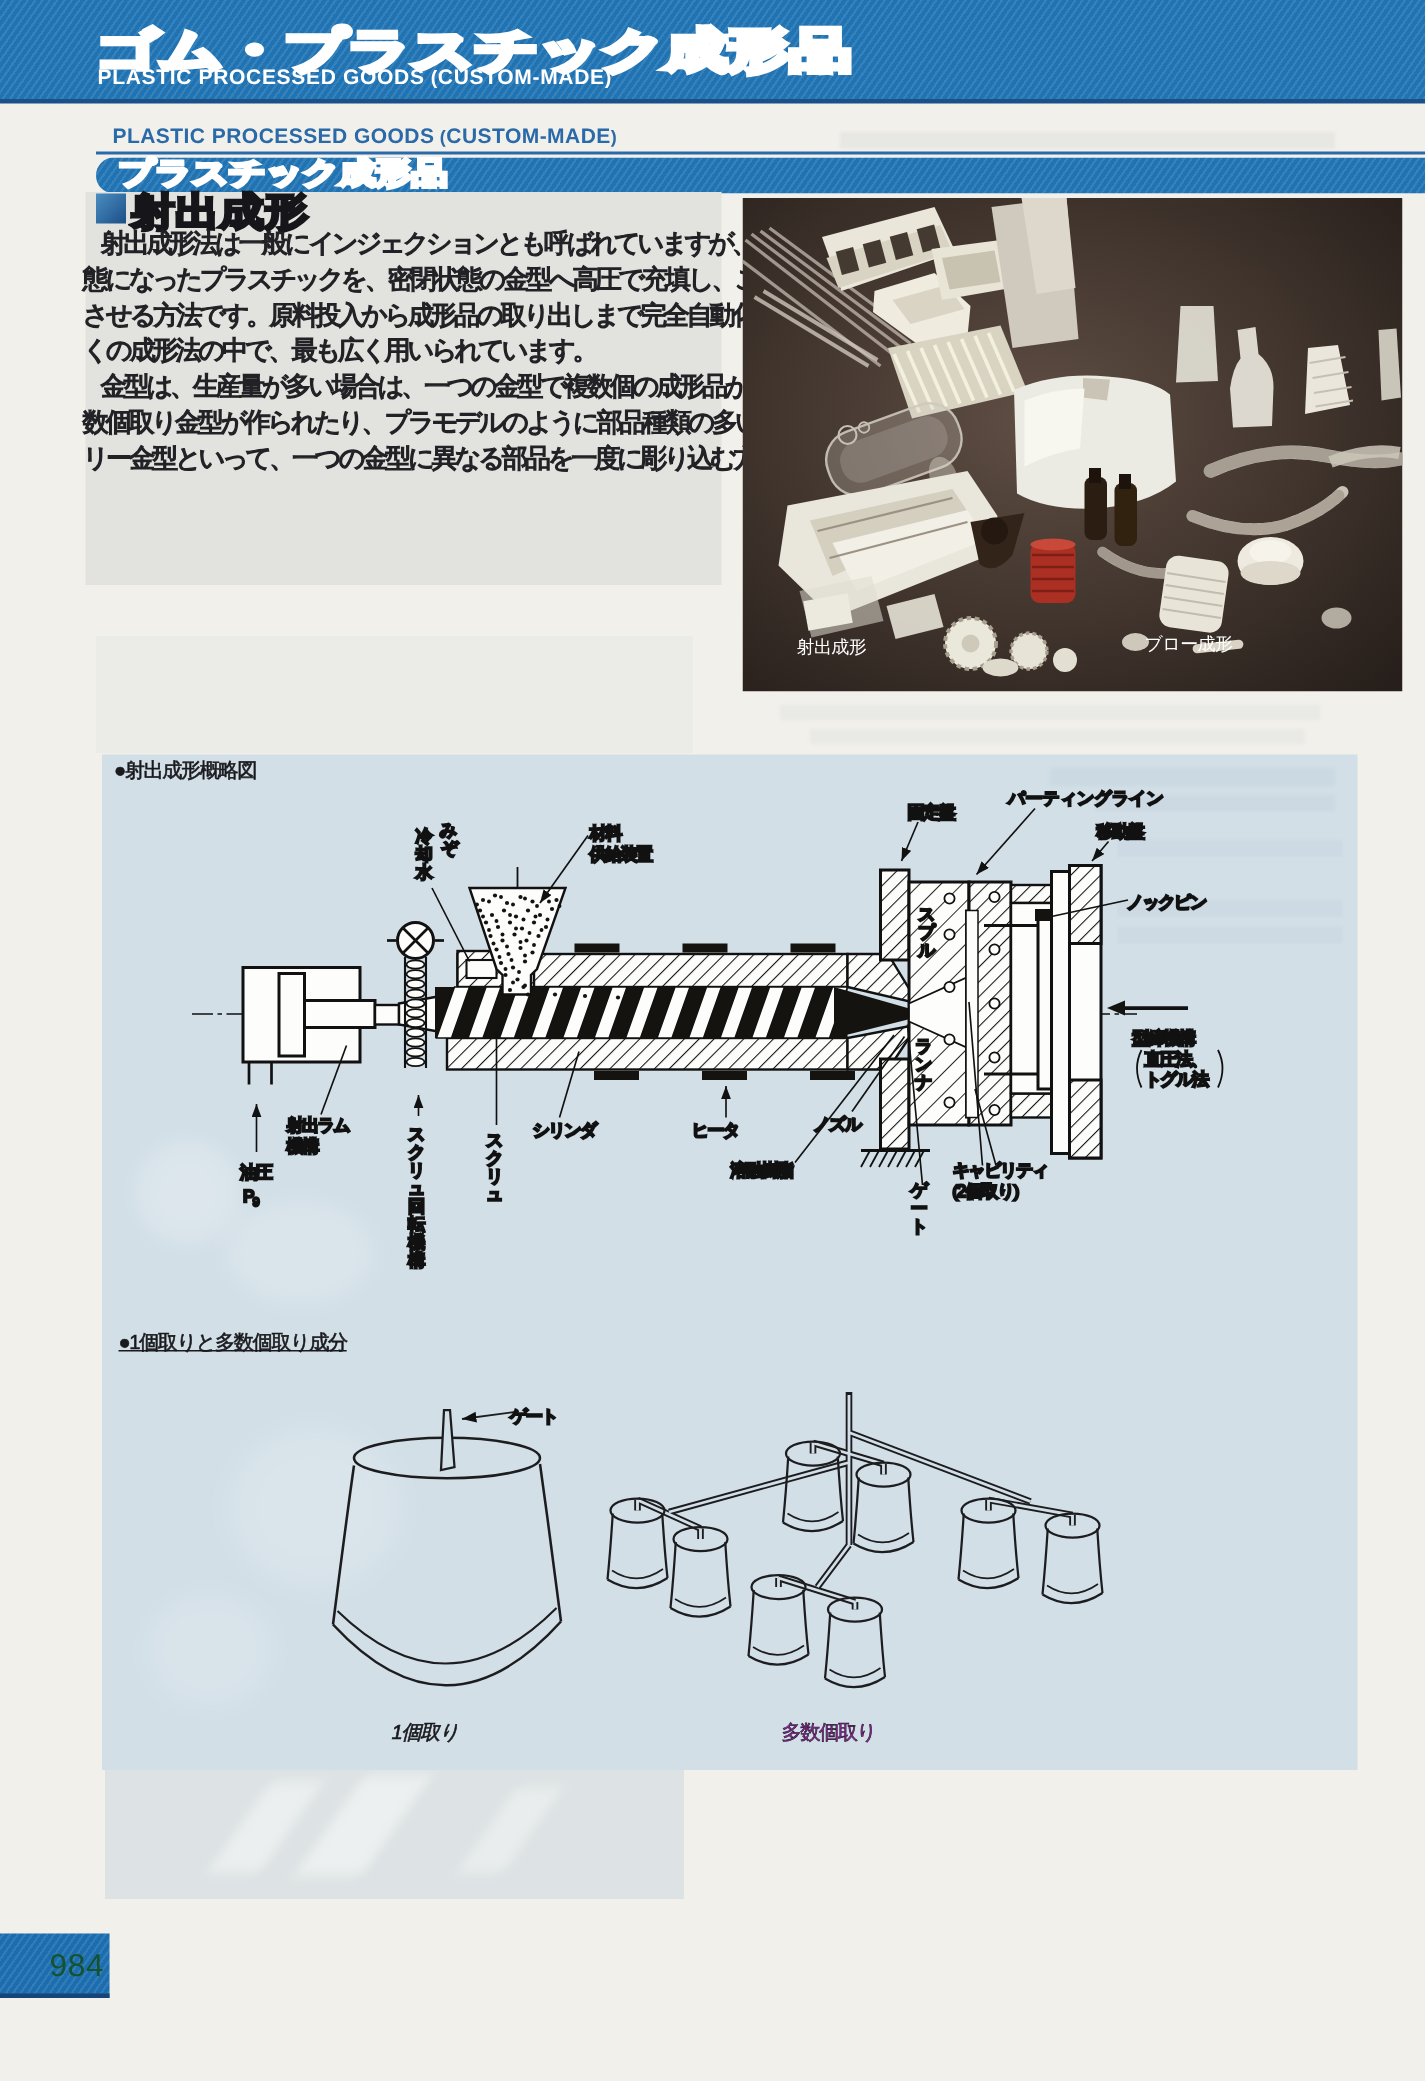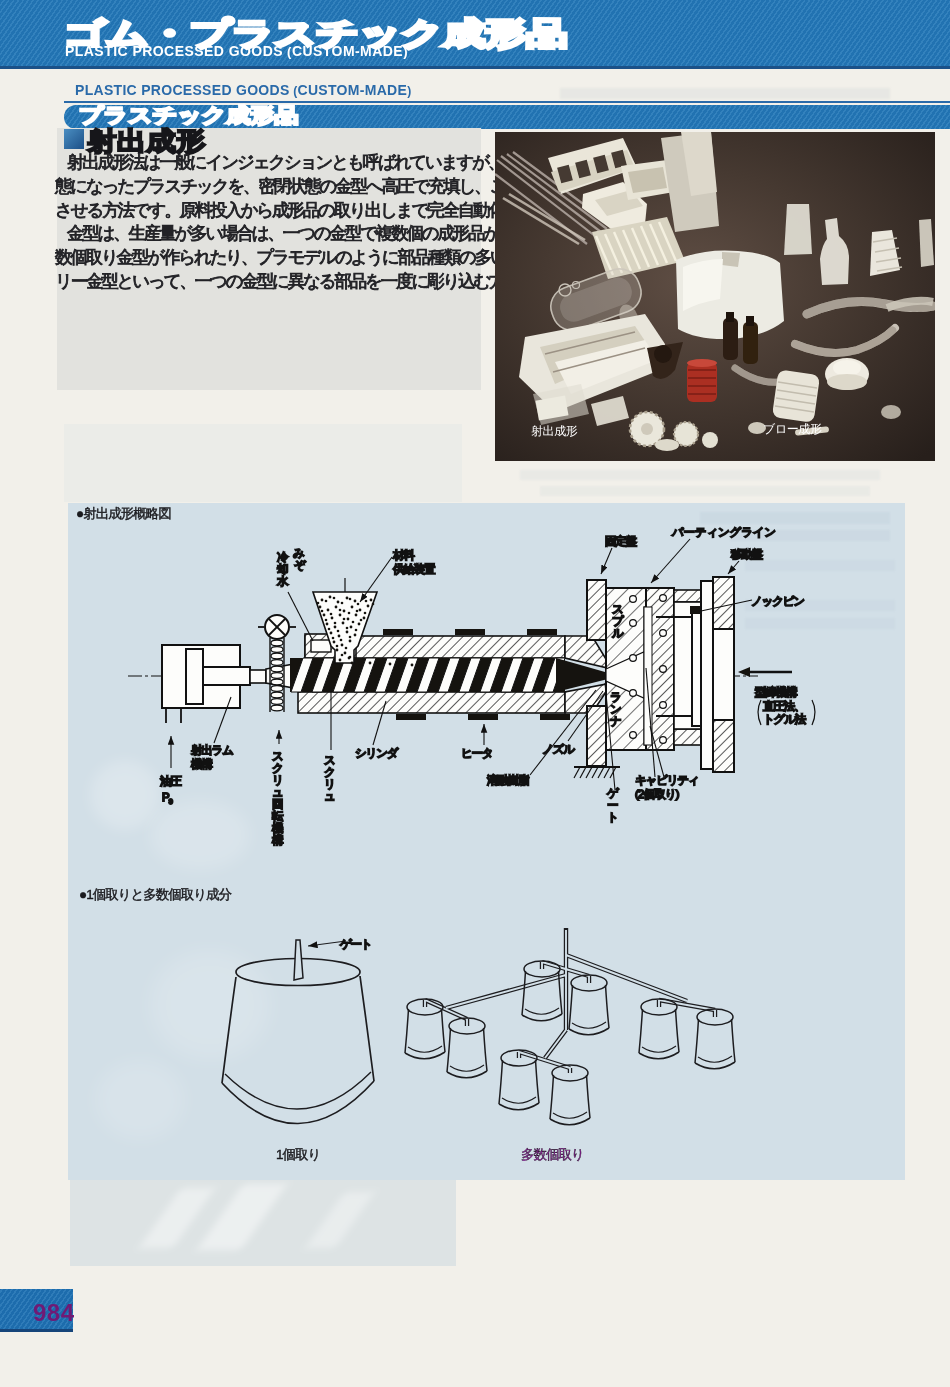--- a/index.html
+++ b/index.html
@@ -25,20 +25,21 @@
   <div class="abs" style="left:57px;top:128px;width:424px;height:262px;background:#e2e2de;"></div>
   <div class="abs" style="left:64px;top:424px;width:398px;height:78px;background:#ebecE8;"></div>
 
   <div class="abs" style="left:64px;top:129px;width:20px;height:20px;background:linear-gradient(135deg,#4a8ec2,#1c4f86);"></div>
   <div class="abs cjk" style="left:87px;top:124px;font-size:26px;font-weight:bold;color:#16161a;-webkit-text-stroke:2px #16161a;transform:scaleX(1.14);">射出成形</div>
 
   <div class="abs" style="left:55px;top:151px;font-size:17.5px;color:#222226;-webkit-text-stroke:0.9px #222226;letter-spacing:-2.2px;line-height:23.8px;white-space:nowrap;">
     <div style="padding-left:12px;">射出成形法は一般にインジェクションとも呼ばれていますが、加熱し流動状</div>
     <div>態になったプラスチックを、密閉状態の金型へ高圧で充填し、これを冷却・硬化</div>
     <div>させる方法です。原料投入から成形品の取り出しまで完全自動化が可能で、多</div>
+    <div>くの成形法の中で、最も広く用いられています。</div>
     <div style="padding-left:12px;">金型は、生産量が多い場合は、一つの金型で複数個の成形品が成形できる多</div>
     <div>数個取り金型が作られたり、プラモデルのように部品種類の多い場合は、ファミ</div>
     <div>リー金型といって、一つの金型に異なる部品を一度に彫り込む方法もとられて</div>
   </div>
 
   <div id="photo" class="abs" style="left:495px;top:132px;width:440px;height:329px;">
   <svg width="440" height="329" viewBox="0 0 440 329">
     <defs>
       <radialGradient id="pbg" cx="45%" cy="45%" r="75%">
         <stop offset="0%" stop-color="#5f4e44"></stop>
@@ -210,22 +211,22 @@
   <div class="abs" style="left:95px;top:1060px;width:90px;height:80px;border-radius:50%;background:rgba(255,255,255,0.14);filter:blur(9px);"></div>
   <div class="abs" style="left:700px;top:512px;width:190px;height:12px;background:rgba(120,140,170,0.07);filter:blur(1px);"></div>
   <div class="abs" style="left:730px;top:530px;width:160px;height:11px;background:rgba(120,140,170,0.06);filter:blur(1px);"></div>
   <div class="abs" style="left:745px;top:560px;width:150px;height:11px;background:rgba(120,140,170,0.05);filter:blur(1px);"></div>
   <div class="abs" style="left:745px;top:600px;width:150px;height:11px;background:rgba(120,140,170,0.05);filter:blur(1px);"></div>
   <div class="abs" style="left:745px;top:618px;width:150px;height:11px;background:rgba(120,140,170,0.05);filter:blur(1px);"></div>
   <div class="abs" style="left:560px;top:88px;width:330px;height:11px;background:rgba(140,155,175,0.10);filter:blur(1px);"></div>
   <div class="abs" style="left:520px;top:470px;width:360px;height:10px;background:rgba(130,150,175,0.08);filter:blur(1px);"></div>
   <div class="abs" style="left:540px;top:486px;width:330px;height:10px;background:rgba(130,150,175,0.07);filter:blur(1px);"></div>
   <div class="abs cjk" style="left:76px;top:505px;font-size:13.5px;color:#1a1a1e;-webkit-text-stroke:0.4px #1a1a1e;letter-spacing:-1px;font-family:Liberation Serif, serif;">●射出成形概略図</div>
-  <div class="abs cjk" style="left:79px;top:886px;font-size:13.5px;color:#1a1a1e;-webkit-text-stroke:0.4px #1a1a1e;letter-spacing:-1px;">●1個取りと多数個取り成分</div>
-  <div class="abs cjk" style="left:276px;top:1146px;font-size:13.5px;color:#1a1a1e;-webkit-text-stroke:0.4px #1a1a1e;letter-spacing:-1px;">1個取り</div>
+  <div class="abs cjk" style="left:79px;top:886px;font-size:13.5px;color:#1a1a1e;-webkit-text-stroke:0.4px #1a1a1e;letter-spacing:-1px;text-decoration:underline;">●1個取りと多数個取り成分</div>
+  <div class="abs cjk" style="left:261px;top:1146px;font-size:13.5px;color:#1a1a1e;-webkit-text-stroke:0.4px #1a1a1e;letter-spacing:-1px;font-style:italic;">1個取り</div>
   <div class="abs cjk" style="left:521px;top:1146px;font-size:13.5px;color:#a21caf;-webkit-text-stroke:0.4px #1a1a1e;letter-spacing:-1px;">多数個取り</div>
 
   <svg class="abs" style="left:68px;top:503px;" width="837" height="677" viewBox="68 503 837 677">
     <defs>
       <pattern id="hat" width="7" height="7" patternUnits="userSpaceOnUse" patternTransform="rotate(45)">
         <rect width="7" height="7" fill="#fdfdfb"></rect>
         <line x1="0" y1="0" x2="0" y2="7" stroke="#111" stroke-width="1.4"></line>
       </pattern>
       <pattern id="hat2" width="10" height="10" patternUnits="userSpaceOnUse" patternTransform="rotate(45)">
         <rect width="10" height="10" fill="#fdfdfb"></rect>
@@ -567,15 +568,15 @@
   </g>
     </svg>
 
   <div class="abs" style="left:70px;top:1180px;width:386px;height:86px;background:#dde3e4;overflow:hidden;">
     <div style="position:absolute;left:90px;top:8px;width:34px;height:60px;background:rgba(255,255,255,0.42);transform:skewX(-35deg);filter:blur(4px);"></div>
     <div style="position:absolute;left:150px;top:4px;width:44px;height:66px;background:rgba(255,255,255,0.45);transform:skewX(-35deg);filter:blur(4px);"></div>
     <div style="position:absolute;left:255px;top:12px;width:30px;height:56px;background:rgba(255,255,255,0.35);transform:skewX(-35deg);filter:blur(4px);"></div>
   </div>
 
   <div class="abs" style="left:0;top:1289px;width:73px;height:40px;border-bottom:3px solid #16457a;background:#1f72b4;background-image:repeating-linear-gradient(-55deg,rgba(255,255,255,0.07) 0 1.5px,rgba(0,40,90,0.08) 1.5px 4px);"></div>
-  <div class="abs" style="left:33px;top:1299px;font-size:24px;font-weight:bold;color:#701a75;letter-spacing:0.5px;">984</div>
+  <div class="abs" style="left:33px;top:1299px;font-size:21px;font-weight:normal;color:#14532d;letter-spacing:0.5px;">984</div>
 
 </div>
 
 </body></html>

